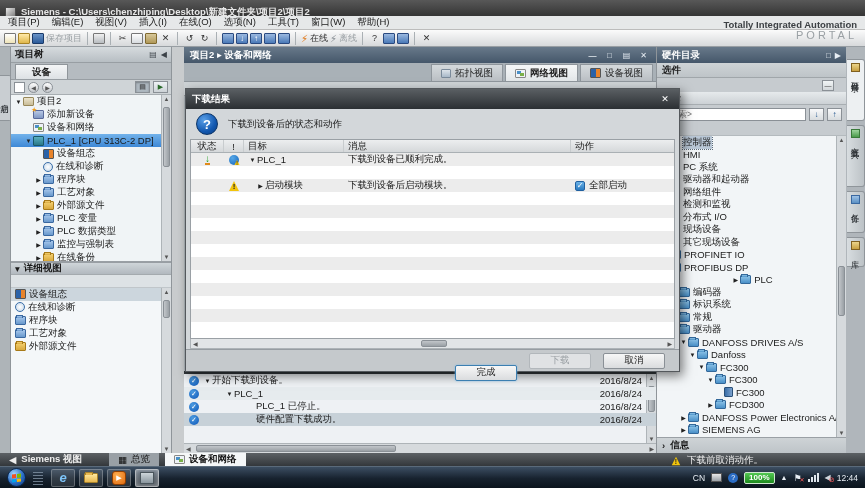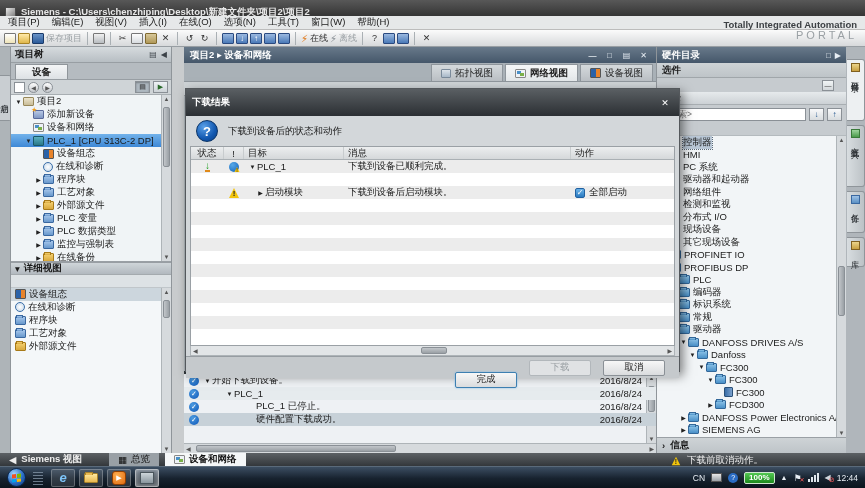--- a/index.html
+++ b/index.html
@@ -119,21 +119,21 @@
 
 .rtabs{position:absolute;left:846px;top:47px;width:19px;height:406px;background:#b0b6bb;}
 .rtab{position:absolute;left:1px;width:18px;background:linear-gradient(90deg,#d8dde0,#bcc2c6);border:1px solid #8f959a;border-left:none;border-radius:0 3px 3px 0;display:flex;flex-direction:column;align-items:center;padding-top:3px;gap:3px;}
 .rtab.active{background:#edf0f2;}
 .tic{width:9px;height:9px;flex:none;border:1px solid #3a68a0;background:linear-gradient(#9ec2e6,#5a90c4);}
 .tic.green{border-color:#3a7a3a;background:linear-gradient(#9ed49e,#4a9a4a);}
 .tic.book{border-color:#806020;background:linear-gradient(#ecd48a,#c8a040);}
 
 
 .dialog{position:absolute;left:185px;top:88px;width:495px;height:284px;background:#d3d7da;border:1px solid #54585c;box-shadow:3px 4px 10px rgba(0,0,0,.5);z-index:20;display:flex;flex-direction:column;}
-.dtitle{height:27px;background:linear-gradient(#5a5f63,#2b2f33);color:#fff;font-weight:bold;display:flex;align-items:center;padding:0 6px;flex:none;}
+.dtitle{height:20px;background:linear-gradient(#5a5f63,#2b2f33);color:#fff;font-weight:bold;display:flex;align-items:center;padding:0 6px;flex:none;}
 .dclose{margin-left:auto;width:16px;height:13px;display:flex;align-items:center;justify-content:center;color:#fff;font-size:9px;}
 .dsub{display:flex;align-items:center;gap:10px;padding:4px 10px;height:30px;flex:none;}
 .qicon{width:22px;height:22px;border-radius:50%;background:radial-gradient(circle at 35% 30%,#5aa0e8,#1258b0 60%,#0a3c80);color:#fff;font-weight:bold;font-size:13px;display:flex;align-items:center;justify-content:center;border:1px solid #0a3468;flex:none;}
 .dtable{margin:0 4px;background:#fff;border:1px solid #9aa0a5;height:200px;flex:none;overflow:hidden;}
 .dhr{display:flex;height:13px;background:linear-gradient(#eceeef,#d5d8da);border-bottom:1px solid #aab0b4;color:#222;}
 .dc{padding:0 4px;border-right:1px solid #c8ccce;display:flex;align-items:center;overflow:hidden;}
 .c1{width:33px;flex:none;justify-content:center;}
 .c2{width:20px;flex:none;justify-content:center;}
 .c3{width:100px;flex:none;}
 .c4{width:227px;flex:none;}
@@ -524,21 +524,21 @@
         <div class="crow" style="padding-left: 4px;">
           <span class="arr"></span>
           <span class="ic ic-folder"></span>
           <span>PROFINET IO</span>
         </div>
         <div class="crow" style="padding-left: 4px;">
           <span class="arr"></span>
           <span class="ic ic-folder"></span>
           <span>PROFIBUS DP</span>
         </div>
-        <div class="crow" style="padding-left: 13px;">
+        <div class="crow" style="padding-left: 13px; justify-content: center;">
           <span class="arr">▶</span>
           <span class="ic ic-folder"></span>
           <span>PLC</span>
         </div>
         <div class="crow" style="padding-left: 13px;">
           <span class="arr">▶</span>
           <span class="ic ic-folder"></span>
           <span>编码器</span>
         </div>
         <div class="crow" style="padding-left: 13px;">

